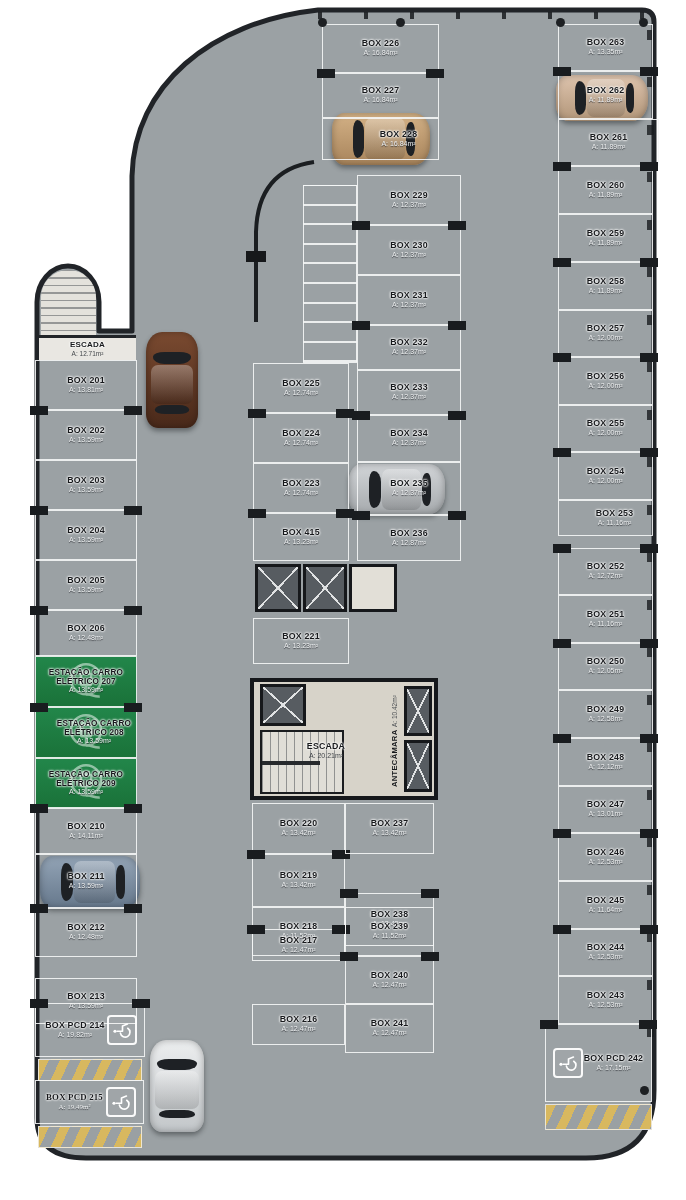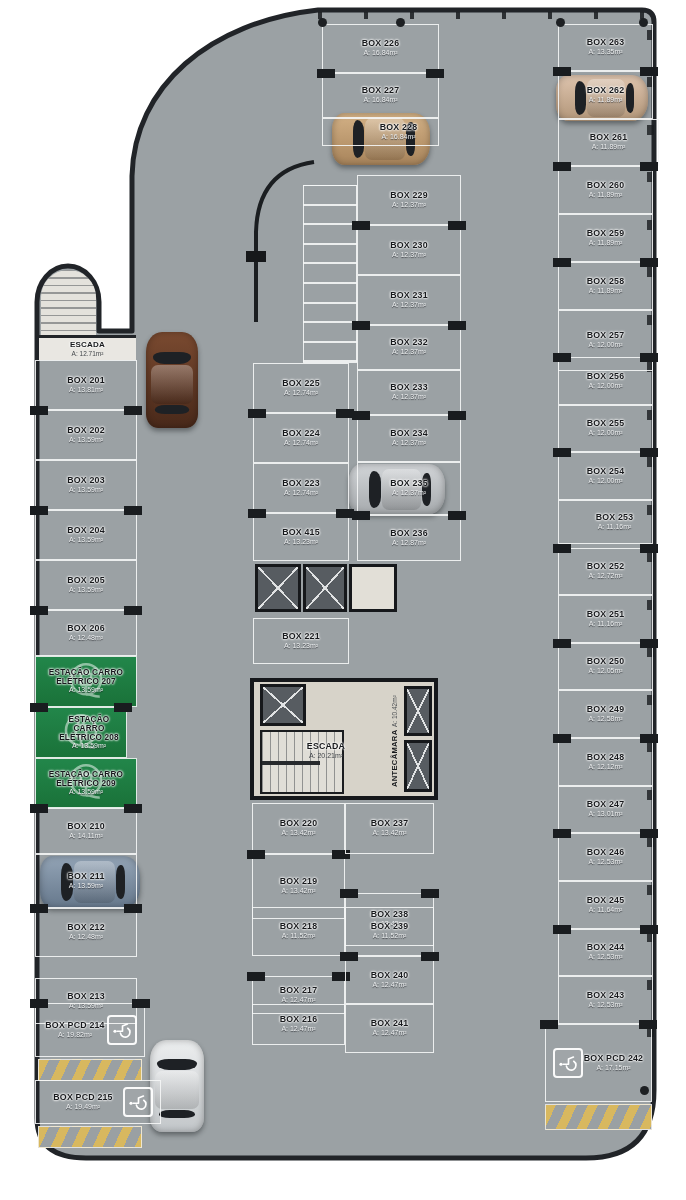--- a/index.html
+++ b/index.html
@@ -166,21 +166,21 @@
     <circle cx="12" cy="10.5" r="8.2"></circle>
     <rect x="9.2" y="7.5" width="5.6" height="6.3" rx="1"></rect>
     <path d="M10.6 7.5 V5.3 M13.4 7.5 V5.3 M12 13.8 V18.7"></path>
     <path d="M12 18.7 c3.5 0 4.5 1.6 7.5 1.2"></path>
   </svg>
         <div class="stall-text">
           <div class="box-label">ESTAÇÃO CARRO ELÉTRICO 207</div>
           <div class="area-label">A: 13.59m²</div>
         </div>
       </div>
-      <div class="stall ev" data-tick="1" style="left: 35px; top: 707px; width: 92px; height: 51px; padding-left: 16px;">
+      <div class="stall ev" data-tick="1" style="left: 35px; top: 707px; width: 102px; height: 51px; padding-left: 16px;">
         <svg class="evicon" viewBox="0 0 24 24" fill="none" stroke="#fff" stroke-width="1.4">
     <circle cx="12" cy="10.5" r="8.2"></circle>
     <rect x="9.2" y="7.5" width="5.6" height="6.3" rx="1"></rect>
     <path d="M10.6 7.5 V5.3 M13.4 7.5 V5.3 M12 13.8 V18.7"></path>
     <path d="M12 18.7 c3.5 0 4.5 1.6 7.5 1.2"></path>
   </svg>
         <div class="stall-text">
           <div class="box-label">ESTAÇÃO CARRO ELÉTRICO 208</div>
           <div class="area-label">A: 13.59m²</div>
         </div>
@@ -227,21 +227,21 @@
           <div class="area-label">A: 19.82m²</div>
         </div>
         <div class="wc-box">
           <svg viewBox="0 0 24 24">
     <circle cx="10" cy="3.4" r="1.8" fill="#fff"></circle>
     <path d="M10 5.8 L10 12 L16 12 L18.2 17.6" fill="none" stroke="#fff" stroke-width="1.9" stroke-linecap="round" stroke-linejoin="round"></path>
     <path d="M13.4 18 A5.5 5.5 0 1 1 7.8 9.6" fill="none" stroke="#fff" stroke-width="1.9" stroke-linecap="round"></path>
   </svg>
         </div>
       </div>
-      <div class="stall pcd" style="left: 35px; top: 1080px; width: 126px; height: 44px;">
+      <div class="stall pcd" style="left: 35px; top: 1080px; width: 109px; height: 44px; font-family: Liberation Serif, serif;">
         <div class="stall-text">
           <div class="box-label">BOX PCD 215</div>
           <div class="area-label">A: 19.49m²</div>
         </div>
         <div class="wc-box">
           <svg viewBox="0 0 24 24">
     <circle cx="10" cy="3.4" r="1.8" fill="#fff"></circle>
     <path d="M10 5.8 L10 12 L16 12 L18.2 17.6" fill="none" stroke="#fff" stroke-width="1.9" stroke-linecap="round" stroke-linejoin="round"></path>
     <path d="M13.4 18 A5.5 5.5 0 1 1 7.8 9.6" fill="none" stroke="#fff" stroke-width="1.9" stroke-linecap="round"></path>
   </svg>
@@ -282,21 +282,21 @@
           <div class="box-label">BOX 226</div>
           <div class="area-label">A: 16.84m²</div>
         </div>
       </div>
       <div class="stall std" data-tick="1" style="left: 322px; top: 73px; width: 117px; height: 45px;">
         <div class="stall-text">
           <div class="box-label">BOX 227</div>
           <div class="area-label">A: 16.84m²</div>
         </div>
       </div>
-      <div class="stall std" style="left: 322px; top: 118px; width: 117px; height: 28px; padding-left: 36px;">
+      <div class="stall std" style="left: 322px; top: 118px; width: 117px; height: 42px; padding-left: 36px;">
         <div class="stall-text">
           <div class="box-label">BOX 228</div>
           <div class="area-label">A: 16.84m²</div>
         </div>
       </div>
       <div class="stall std" style="left: 357px; top: 175px; width: 104px; height: 50px;">
         <div class="stall-text">
           <div class="box-label">BOX 229</div>
           <div class="area-label">A: 12.37m²</div>
         </div>
@@ -342,33 +342,33 @@
           <div class="box-label">BOX 236</div>
           <div class="area-label">A: 12.87m²</div>
         </div>
       </div>
       <div class="stall std" style="left: 252px; top: 803px; width: 93px; height: 51px;">
         <div class="stall-text">
           <div class="box-label">BOX 220</div>
           <div class="area-label">A: 13.42m²</div>
         </div>
       </div>
-      <div class="stall std" data-tick="1" style="left: 252px; top: 854px; width: 93px; height: 65px;">
+      <div class="stall std" data-tick="1" style="left: 252px; top: 854px; width: 93px; height: 53px;">
         <div class="stall-text">
           <div class="box-label">BOX 219</div>
           <div class="area-label">A: 13.42m²</div>
         </div>
       </div>
       <div class="stall std" style="left: 252px; top: 907px; width: 93px; height: 49px;">
         <div class="stall-text">
           <div class="box-label">BOX 218</div>
           <div class="area-label">A: 11.52m²</div>
         </div>
       </div>
-      <div class="stall std" data-tick="1" style="left: 252px; top: 976px; width: 93px; height: 38px;">
+      <div class="stall std" data-tick="1" style="left: 252px; top: 929px; width: 93px; height: 32px;">
         <div class="stall-text">
           <div class="box-label">BOX 217</div>
           <div class="area-label">A: 12.47m²</div>
         </div>
       </div>
       <div class="stall std" style="left: 252px; top: 1004px; width: 93px; height: 41px;">
         <div class="stall-text">
           <div class="box-label">BOX 216</div>
           <div class="area-label">A: 12.47m²</div>
         </div>
@@ -432,21 +432,21 @@
           <div class="box-label">BOX 259</div>
           <div class="area-label">A: 11.89m²</div>
         </div>
       </div>
       <div class="stall std" data-tick="1" style="left: 558px; top: 262px; width: 95px; height: 48px;">
         <div class="stall-text">
           <div class="box-label">BOX 258</div>
           <div class="area-label">A: 11.89m²</div>
         </div>
       </div>
-      <div class="stall std" style="left: 558px; top: 310px; width: 95px; height: 61px;">
+      <div class="stall std" style="left: 558px; top: 310px; width: 95px; height: 47px;">
         <div class="stall-text">
           <div class="box-label">BOX 257</div>
           <div class="area-label">A: 12.00m²</div>
         </div>
       </div>
       <div class="stall std" data-tick="1" style="left: 558px; top: 357px; width: 95px; height: 48px;">
         <div class="stall-text">
           <div class="box-label">BOX 256</div>
           <div class="area-label">A: 12.00m²</div>
         </div>
@@ -456,21 +456,21 @@
           <div class="box-label">BOX 255</div>
           <div class="area-label">A: 12.00m²</div>
         </div>
       </div>
       <div class="stall std" data-tick="1" style="left: 558px; top: 452px; width: 95px; height: 48px;">
         <div class="stall-text">
           <div class="box-label">BOX 254</div>
           <div class="area-label">A: 12.00m²</div>
         </div>
       </div>
-      <div class="stall std" style="left: 558px; top: 500px; width: 95px; height: 44px; padding-left: 18px;">
+      <div class="stall std" style="left: 558px; top: 500px; width: 95px; height: 36px; padding-left: 18px;">
         <div class="stall-text">
           <div class="box-label">BOX 253</div>
           <div class="area-label">A: 11.16m²</div>
         </div>
       </div>
       <div class="stall std" data-tick="1" style="left: 558px; top: 548px; width: 95px; height: 47px;">
         <div class="stall-text">
           <div class="box-label">BOX 252</div>
           <div class="area-label">A: 12.72m²</div>
         </div>

